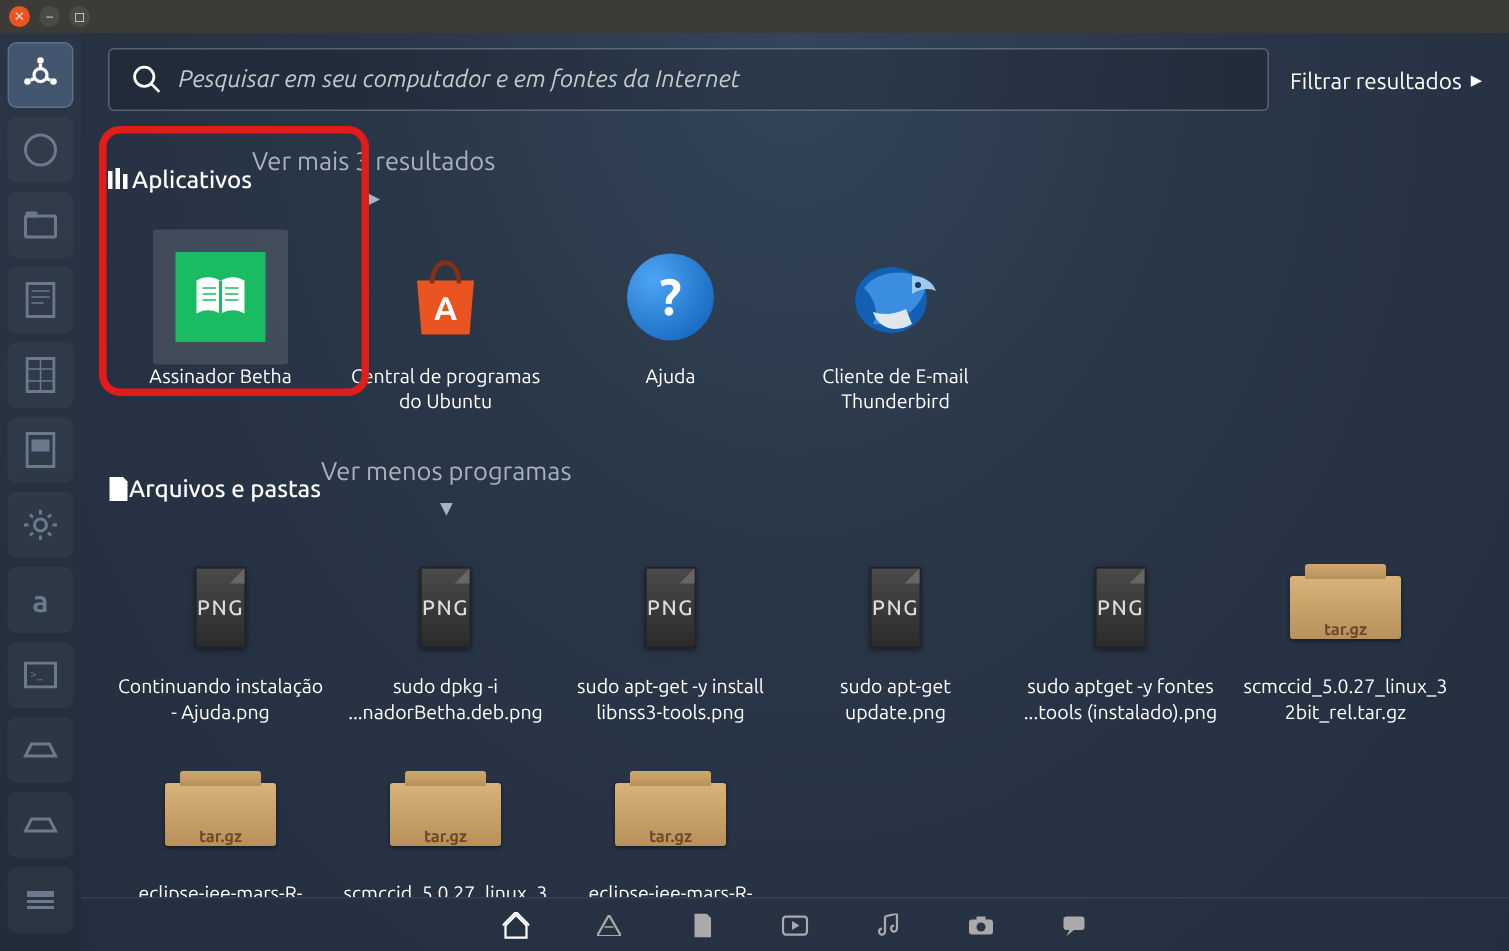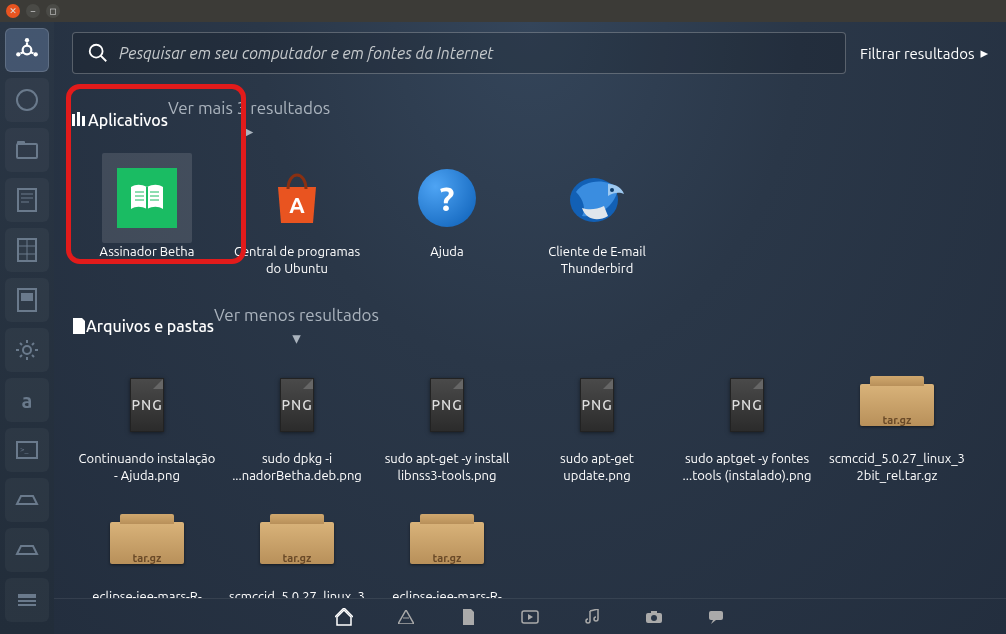--- a/index.html
+++ b/index.html
@@ -214,21 +214,21 @@
           <div class="label">Cliente de E-mail Thunderbird</div>
         </div>
       </div>
 
       <div class="section-head">
         <svg width="14" height="16" viewBox="0 0 14 16">
             <path d="M1 0h9l3 3v13H1z" fill="#fff"></path>
           </svg>
         <span class="title">Arquivos e pastas</span>
         <span class="more">
-            <span>Ver menos resultados</span> 
+            <span>Ver menos programas</span> 
             <span>▾</span>
           </span>
       </div>
       <div class="grid">
         <div class="item">
             <div class="iconwrap">
               <div class="png-icon">PNG</div>
             </div>
             <div class="label">Continuando instalação - Ajuda.png</div>
           </div>

